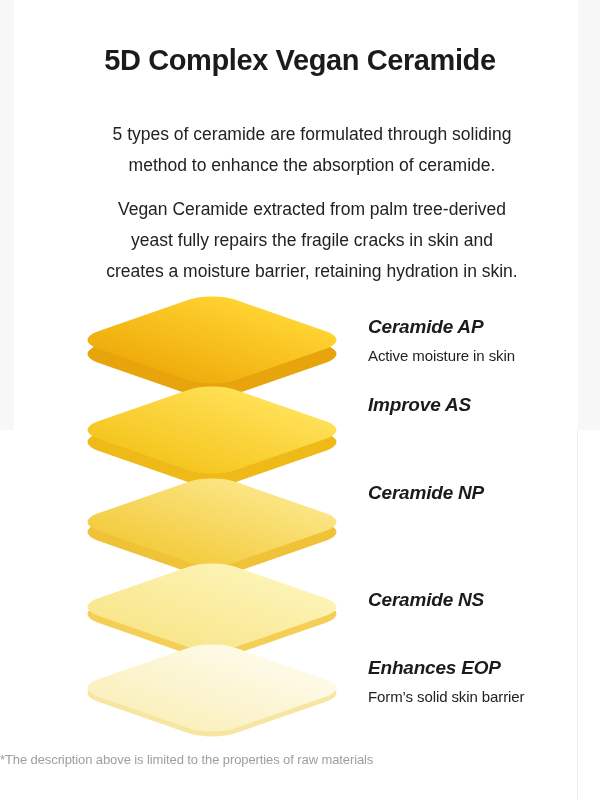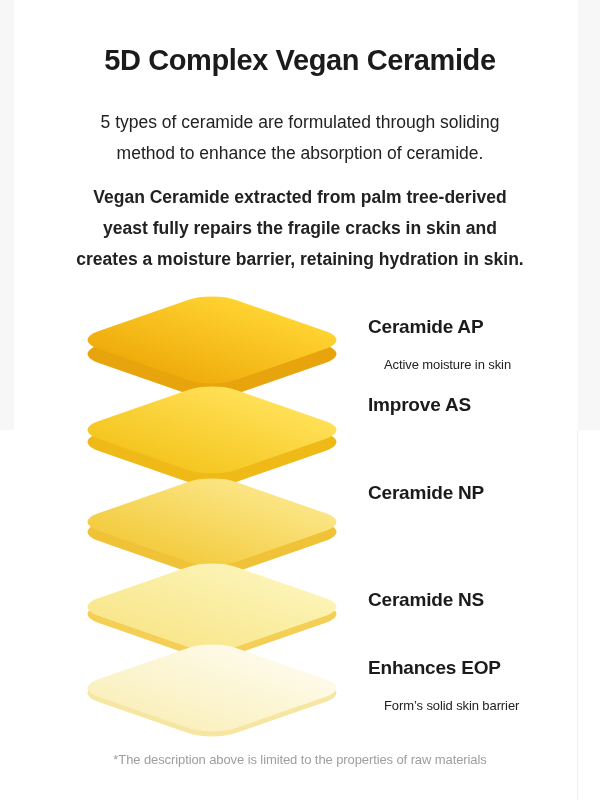--- a/index.html
+++ b/index.html
@@ -18,55 +18,56 @@
 
   .title{
     position:absolute;top:44px;left:0;width:100%;
     text-align:center;
     font-size:29px;font-weight:700;letter-spacing:-0.4px;
     color:var(--title_color,#1b1b1b);
     margin:0;
   }
   .intro{
     position:absolute;left:50px;width:500px;
-    margin:0;text-align:center;
+    margin:12px;text-align:center;
     font-size:17.5px;line-height:31px;
     color:var(--body_color,#222);
     white-space:pre-line;
   }
   .intro.first{top:107px;}
-  .intro.second{top:182px;font-weight:bold;}
+  .intro.second{top:182px;}
 
   
   .diamond-group{position:absolute;left:212px;width:0;height:0;}
   .diamond{
     position:absolute;left:-98px;width:196px;height:196px;
     border-radius:34px;
     transform:scaleY(0.35) rotate(45deg);
   }
   .diamond.edge{top:calc(-98px + var(--thick,10px));background:var(--edge,#e8a90e);}
   .diamond.face{top:-98px;background:linear-gradient(180deg,var(--from,#ffd534) 0%,var(--to,#efae0d) 100%);}
 
   
   .label-row{position:absolute;left:368px;width:218px;}
   .layer-name{
     margin:0 0 7px 0;
     font-size:19px;font-weight:700;letter-spacing:-0.2px;
     color:var(--title_color,#1b1b1b);
+    font-style:italic;
   }
   .layer-desc{
-    margin:16px;
-    font-size:13px;line-height:21.5px;letter-spacing:-0.1px;
+    margin:0;
+    font-size:15px;line-height:21.5px;letter-spacing:-0.1px;
     color:var(--body_color,#1a1a1a);
     white-space:pre-line;
   }
 
   .footnote{
     position:absolute;top:752px;left:0;width:100%;
-    margin:0;text-align:center;
+    margin:0;
     font-size:13px;letter-spacing:-0.1px;
     color:var(--footnote_color,#9e9e9e);
   }
 </style>
 </head>
 <body>
 
 <div class="page" style="--background: #ffffff; --edge_strip: #f7f7f7; --title_color: #1b1b1b; --body_color: #222222; --footnote_color: #9e9e9e;">
 
   <div class="edge-strip left"></div>

